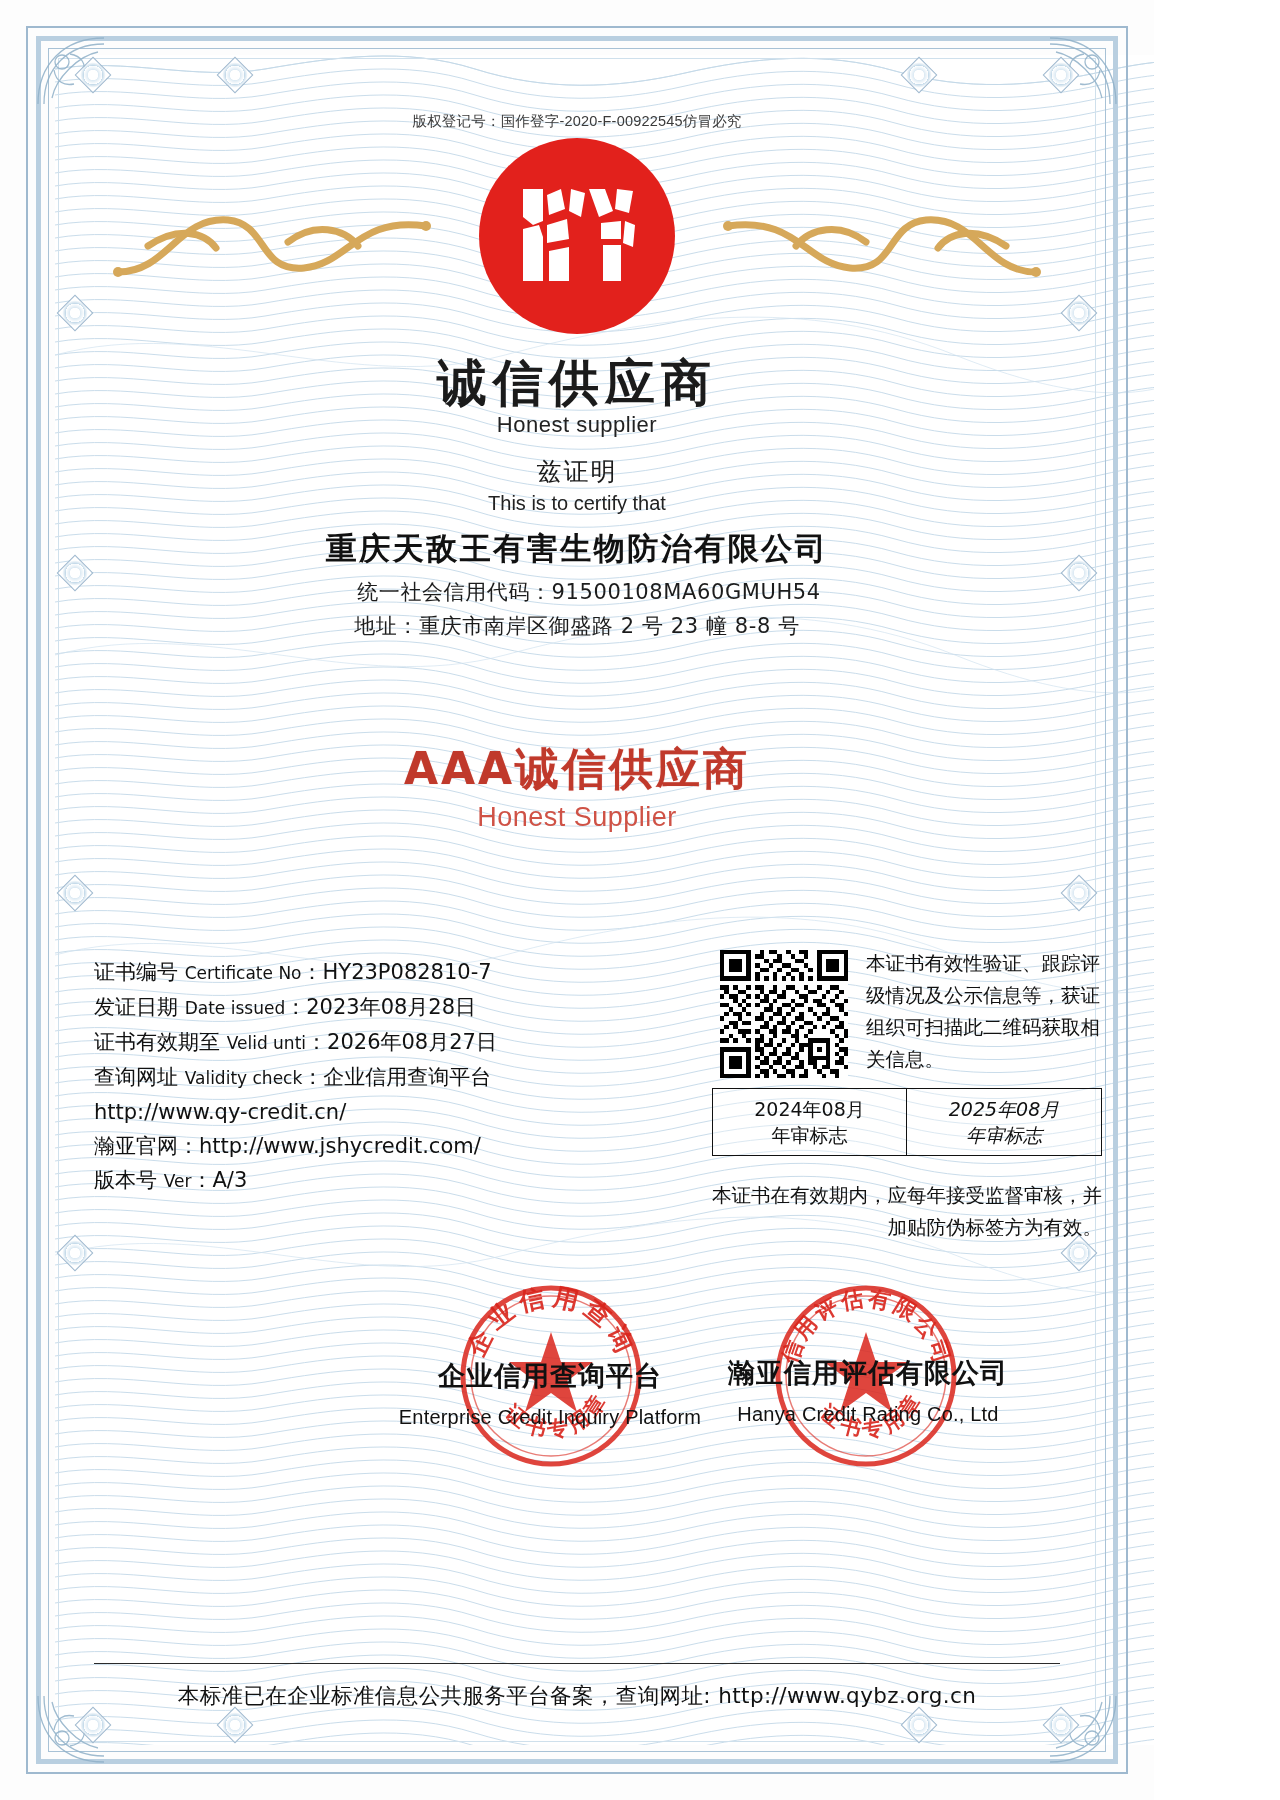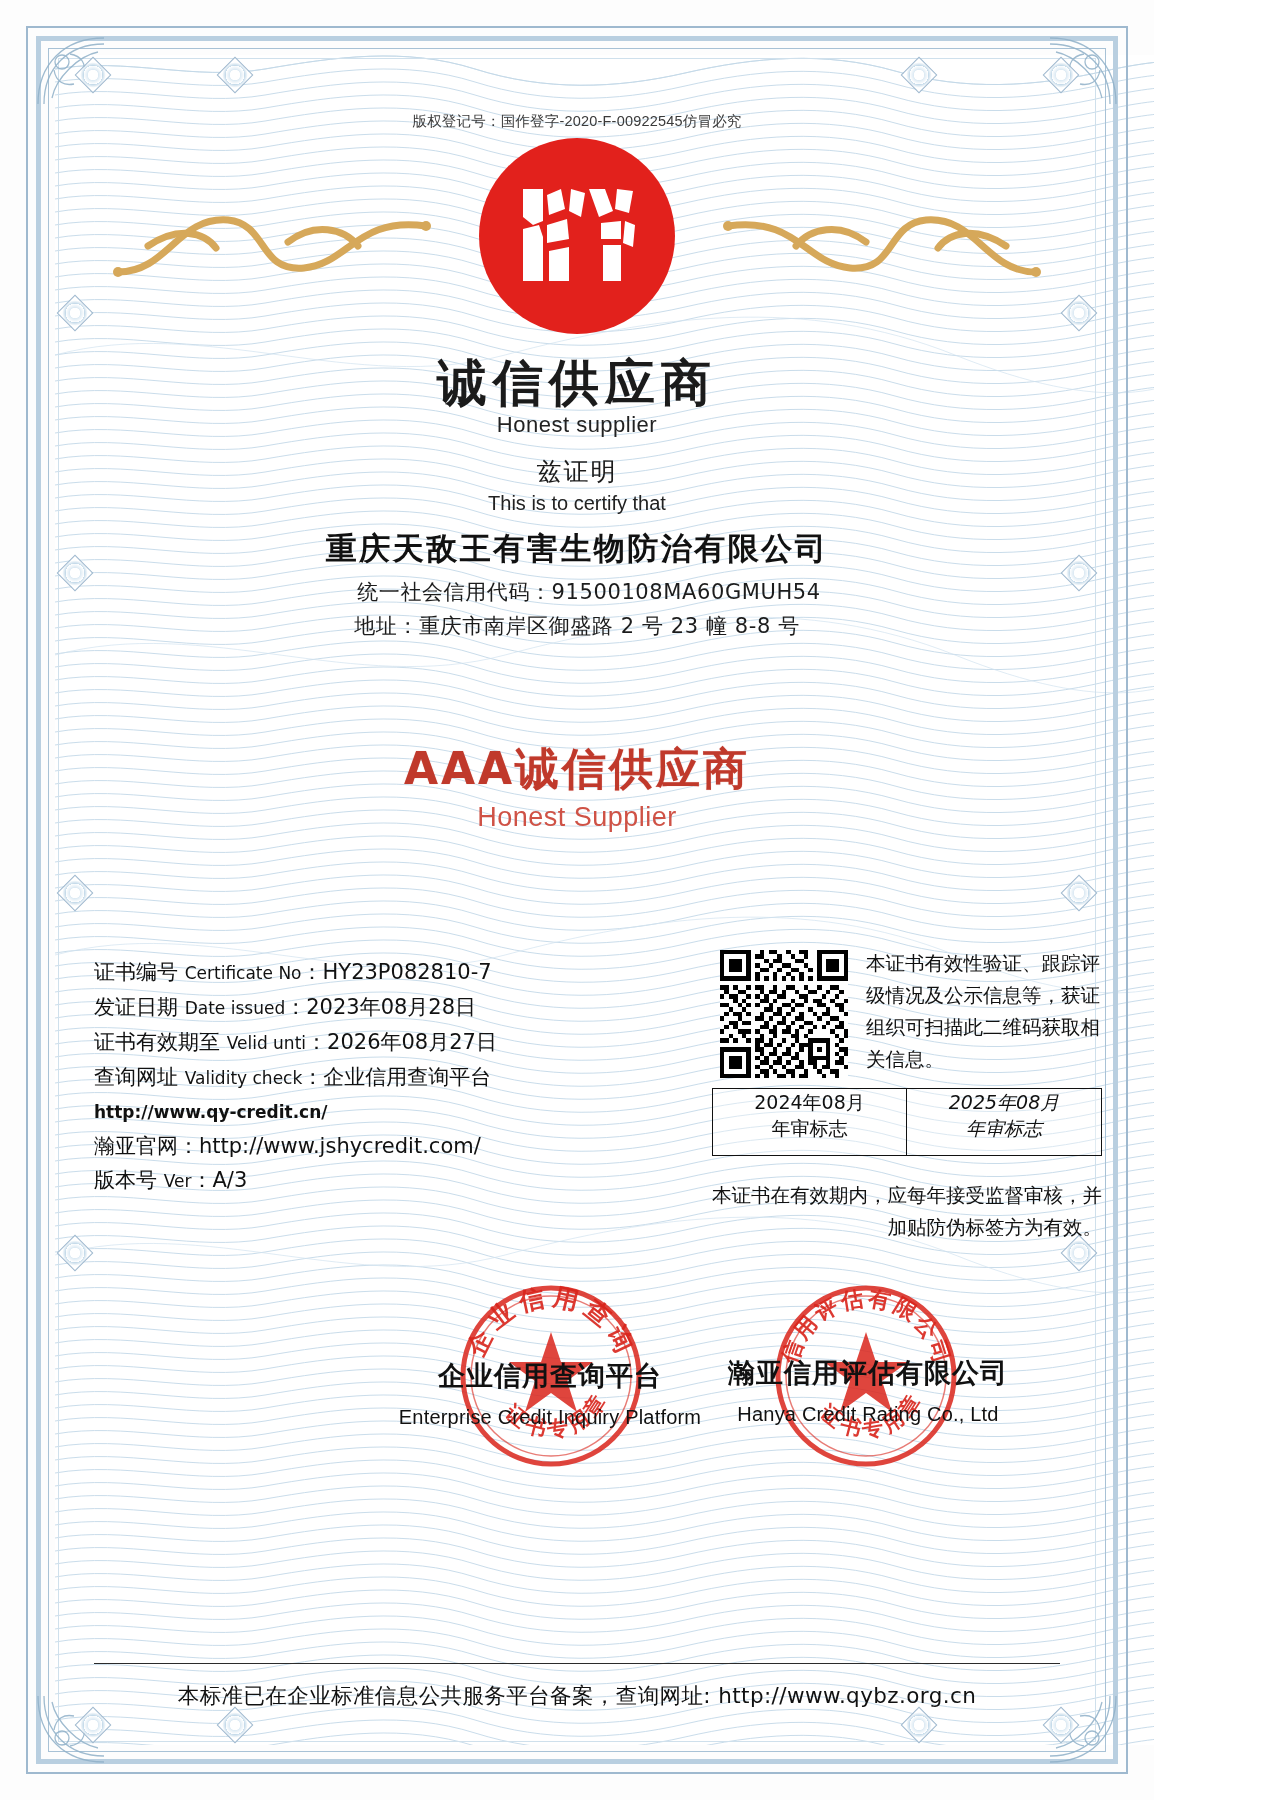--- a/index.html
+++ b/index.html
@@ -191,21 +191,21 @@
     color: #111;
     font-family: "DejaVu Sans", sans-serif;
   }
   .details .row {
     font-size: 21px;
     line-height: 34px;
     white-space: nowrap;
   }
   .details .row .lbl-cn { font-size: 21px; }
   .details .row .lbl-en { font-size: 17px; }
-  .details .url { font-size: 17px; line-height: 34px; font-weight: bold; }
+  .details .url { font-size: 21px; line-height: 34px; }
 
   
   .qr {
     position: absolute;
     left: 660px; top: 890px;
     width: 128px; height: 128px;
   }
   .qr svg { display:block; }
   .right-note {
     position: absolute;
@@ -220,21 +220,21 @@
     position: absolute;
     left: 652px; top: 1028px;
     width: 390px;
     display: flex;
     gap: 0;
   }
   .stamp-box {
     width: 195px; height: 68px;
     border: 1.4px solid #111;
     display: flex; flex-direction: column;
-    align-items: center; justify-content: flex-start;
+    align-items: center; justify-content: center;
     font-size: 19px;
     line-height: 26px;
     color: #111;
     font-family: "DejaVu Sans", sans-serif;
     background: rgba(255,255,255,.35);
   }
   .stamp-box + .stamp-box { border-left: none; font-style: italic; }
   .annual-note {
     position: absolute;
     left: 650px; top: 1108px;

